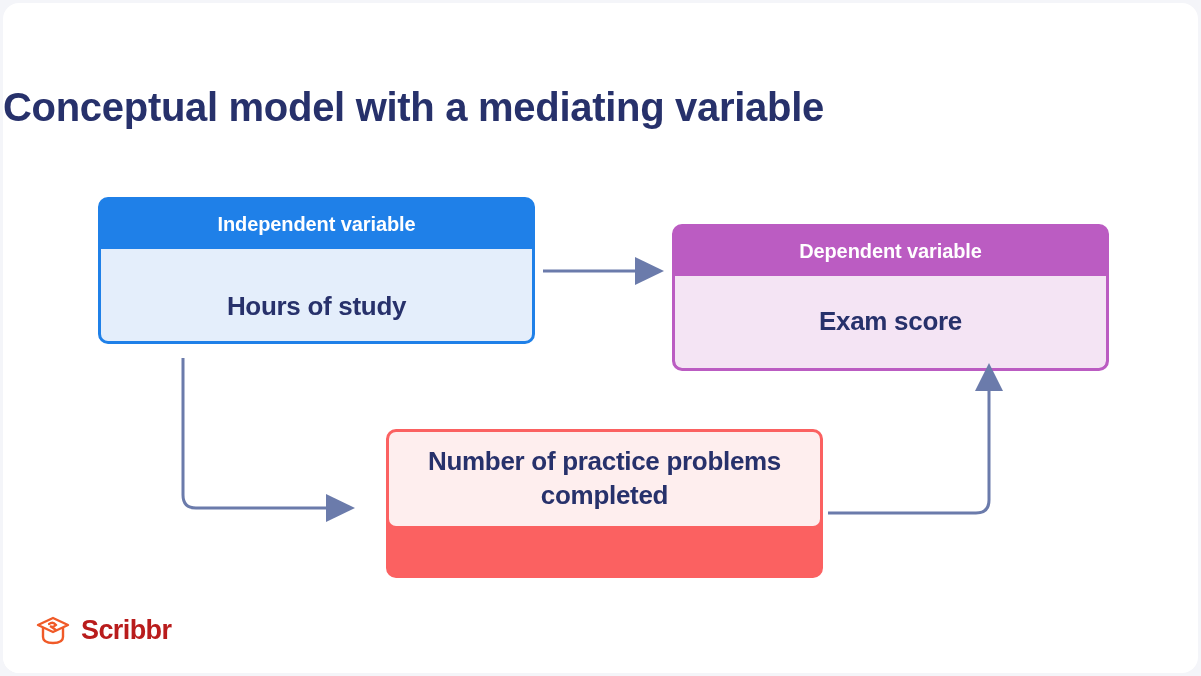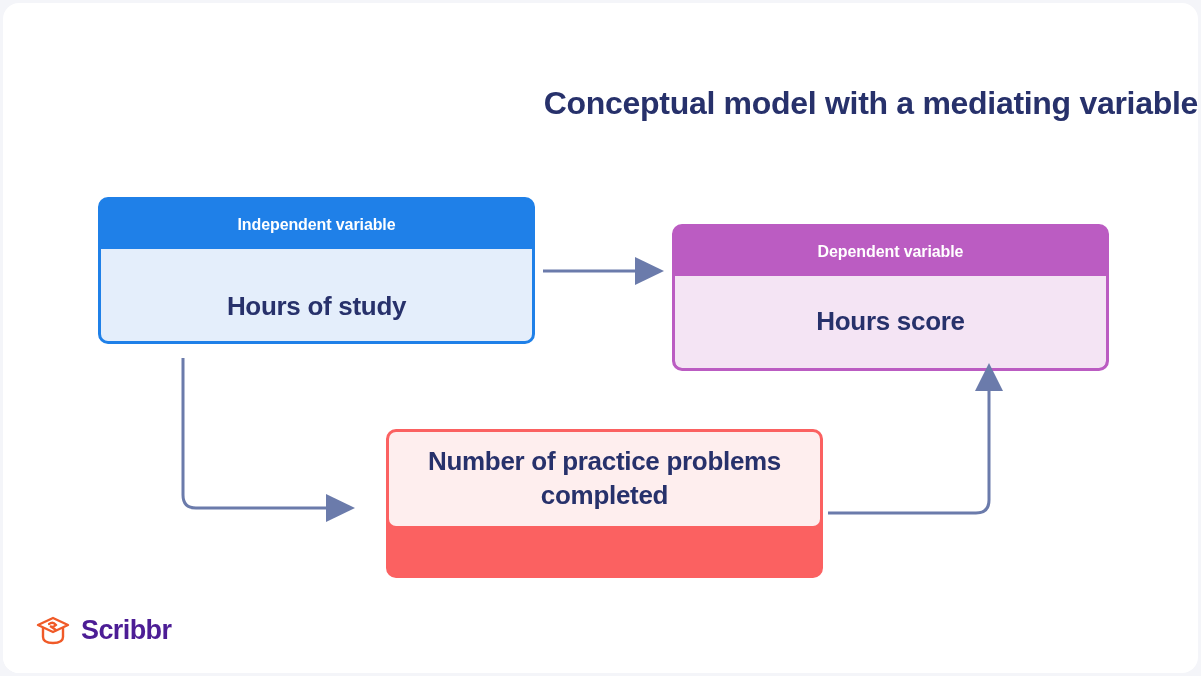--- a/index.html
+++ b/index.html
@@ -33,39 +33,39 @@
     border-radius: 16px;
     overflow: hidden;
   }
 
   
   #title {
     position: absolute;
     left: 0;
     top: 82px;
     width: 1195px;
-    text-align: right;
-    font-size: 32px;
+    text-align: left;
+    font-size: 40px;
     font-weight: bold;
     letter-spacing: -0.3px;
     color: #27316b;
   }
 
   
   .card {
     position: absolute;
     border-radius: 10px;
     overflow: hidden;
     box-sizing: border-box;
   }
   .card-head {
     height: 49px;
     line-height: 49px;
     text-align: center;
-    font-size: 16px;
+    font-size: 20px;
     font-weight: bold;
     color: #ffffff;
     letter-spacing: -0.1px;
   }
   .card-body {
     display: flex;
     align-items: center;
     justify-content: center;
     text-align: center;
     color: #27316b;
@@ -151,40 +151,40 @@
     position: absolute;
     left: 33px;
     top: 24px;
     display: flex;
     align-items: center;
     gap: 11px;
   }
   #logo-text {
     font-size: 27px;
     font-weight: bold;
-    color: #4c1d95;
+    color: #b91c1c;
     letter-spacing: -0.6px;
   }
 </style>
 </head>
 <body>
 
 <div id="canvas">
   <div id="sheet">
 
     <div id="title">Conceptual model with a mediating variable</div>
 
     <div class="card" id="card-iv">
       <div class="card-head">Independent variable</div>
       <div class="card-body">Hours of study</div>
     </div>
 
     <div class="card" id="card-dv">
       <div class="card-head">Dependent variable</div>
-      <div class="card-body">Hours score</div>
+      <div class="card-body">Exam score</div>
     </div>
 
     <div class="card" id="card-mv">
       <div class="card-body">Number of practice problems completed</div>
     </div>
 
     <svg class="connector" id="arrow-iv-dv" width="130" height="40">
       <line x1="0" y1="20" x2="94" y2="20" stroke="#6b7bab" stroke-width="3"></line>
       <polygon points="92,6 121,20 92,34" fill="#6b7bab"></polygon>
     </svg>

